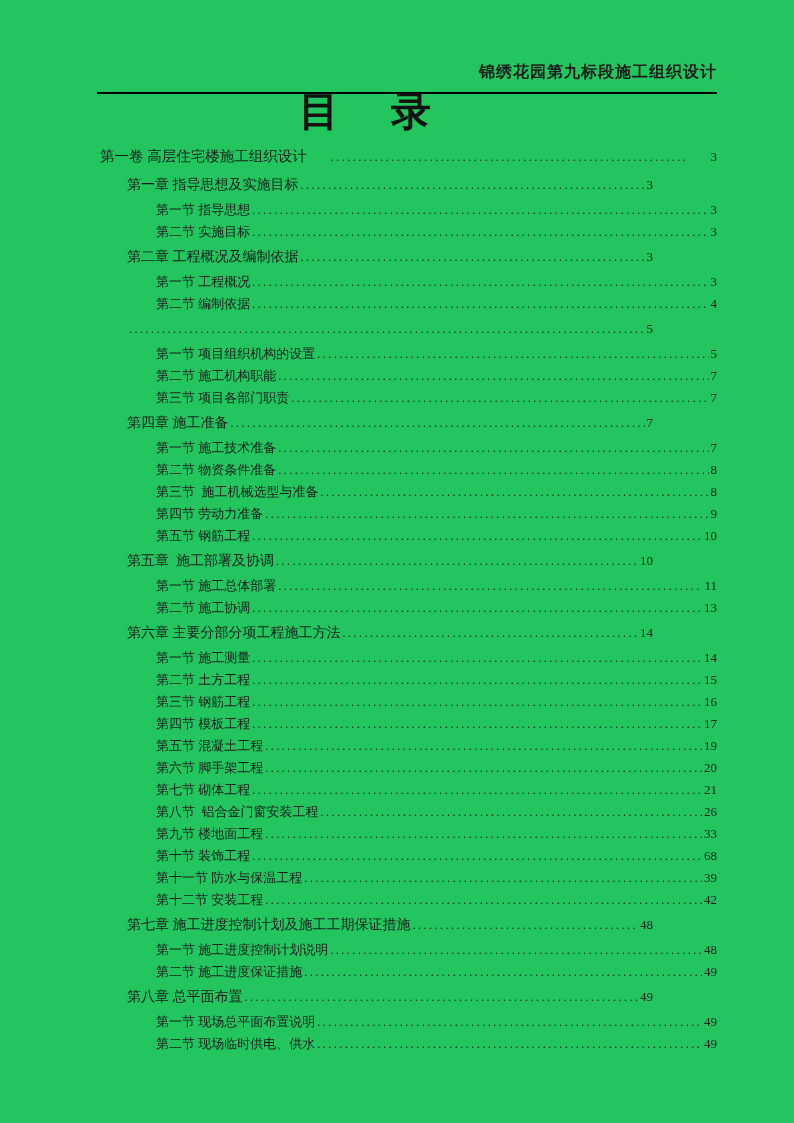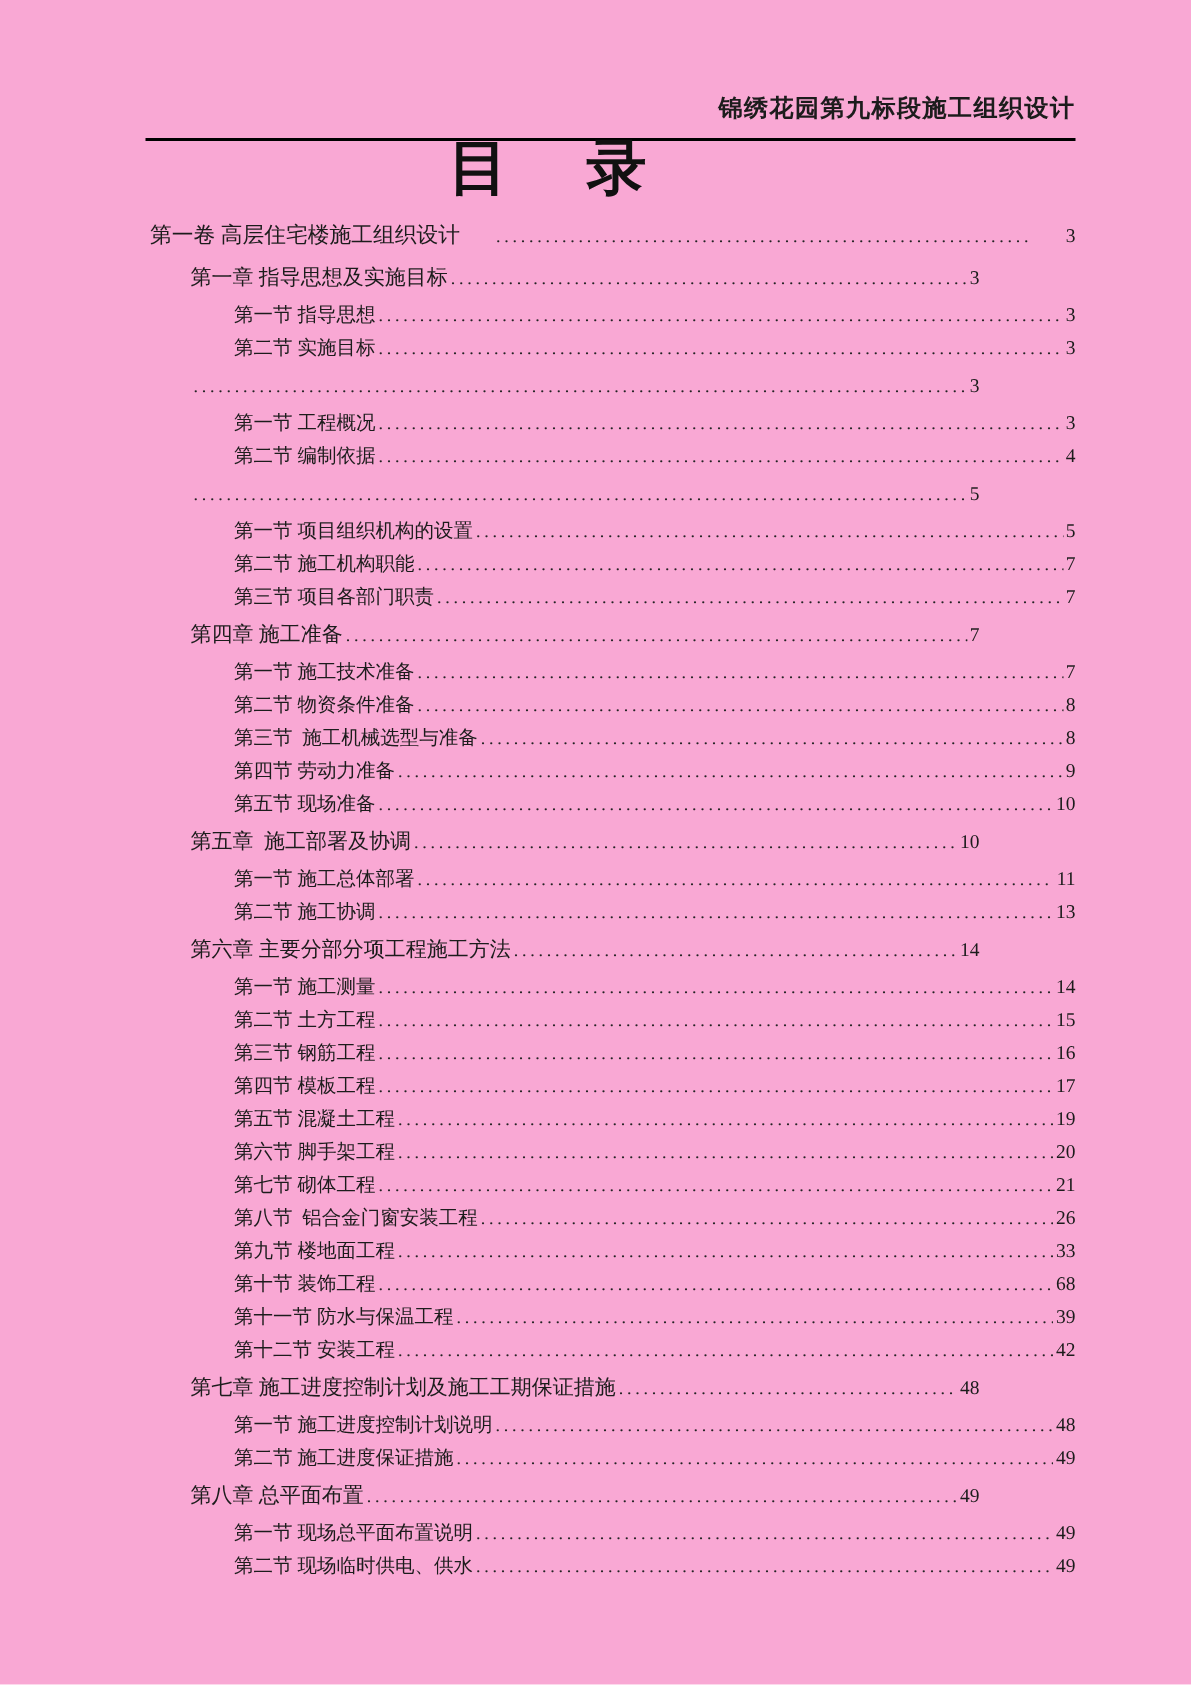--- a/index.html
+++ b/index.html
@@ -1,19 +1,19 @@
 <!DOCTYPE html>
 <html><head>
 <meta charset="utf-8">
 <style>
   html,body{margin:0;padding:0;background:#ffffff;}
   .page{
     position:relative;
     width:794px;height:1123px;
-    background:#f9a8d4;
+    background:#22c55e;
     overflow:hidden;
     font-family:"Liberation Serif","DejaVu Serif",serif;
     color:#1c1c1c;
   }
   .header-title{
     position:absolute;
     top:62px;left:97px;width:620px;
     text-align:right;
     font-size:16px;
     font-weight:bold;
@@ -100,20 +100,21 @@
         <span class="label">第一节 指导思想</span>
         <span class="leader">....................................................................................................................................................................................................................................................................</span>
         <span class="pagenum">3</span>
       </div>
       <div class="row lv3">
         <span class="label">第二节 实施目标</span>
         <span class="leader">....................................................................................................................................................................................................................................................................</span>
         <span class="pagenum">3</span>
       </div>
       <div class="row lv2">
+        <span class="label">第二章 工程概况及编制依据</span>
         <span class="leader">....................................................................................................................................................................................................................................................................</span>
         <span class="pagenum">3</span>
       </div>
       <div class="row lv3">
         <span class="label">第一节 工程概况</span>
         <span class="leader">....................................................................................................................................................................................................................................................................</span>
         <span class="pagenum">3</span>
       </div>
       <div class="row lv3">
         <span class="label">第二节 编制依据</span>
@@ -158,21 +159,21 @@
         <span class="label">第三节  施工机械选型与准备</span>
         <span class="leader">....................................................................................................................................................................................................................................................................</span>
         <span class="pagenum">8</span>
       </div>
       <div class="row lv3">
         <span class="label">第四节 劳动力准备</span>
         <span class="leader">....................................................................................................................................................................................................................................................................</span>
         <span class="pagenum">9</span>
       </div>
       <div class="row lv3">
-        <span class="label">第五节 现场准备</span>
+        <span class="label">第五节 钢筋工程</span>
         <span class="leader">....................................................................................................................................................................................................................................................................</span>
         <span class="pagenum">10</span>
       </div>
       <div class="row lv2">
         <span class="label">第五章  施工部署及协调</span>
         <span class="leader">....................................................................................................................................................................................................................................................................</span>
         <span class="pagenum">10</span>
       </div>
       <div class="row lv3">
         <span class="label">第一节 施工总体部署</span>

